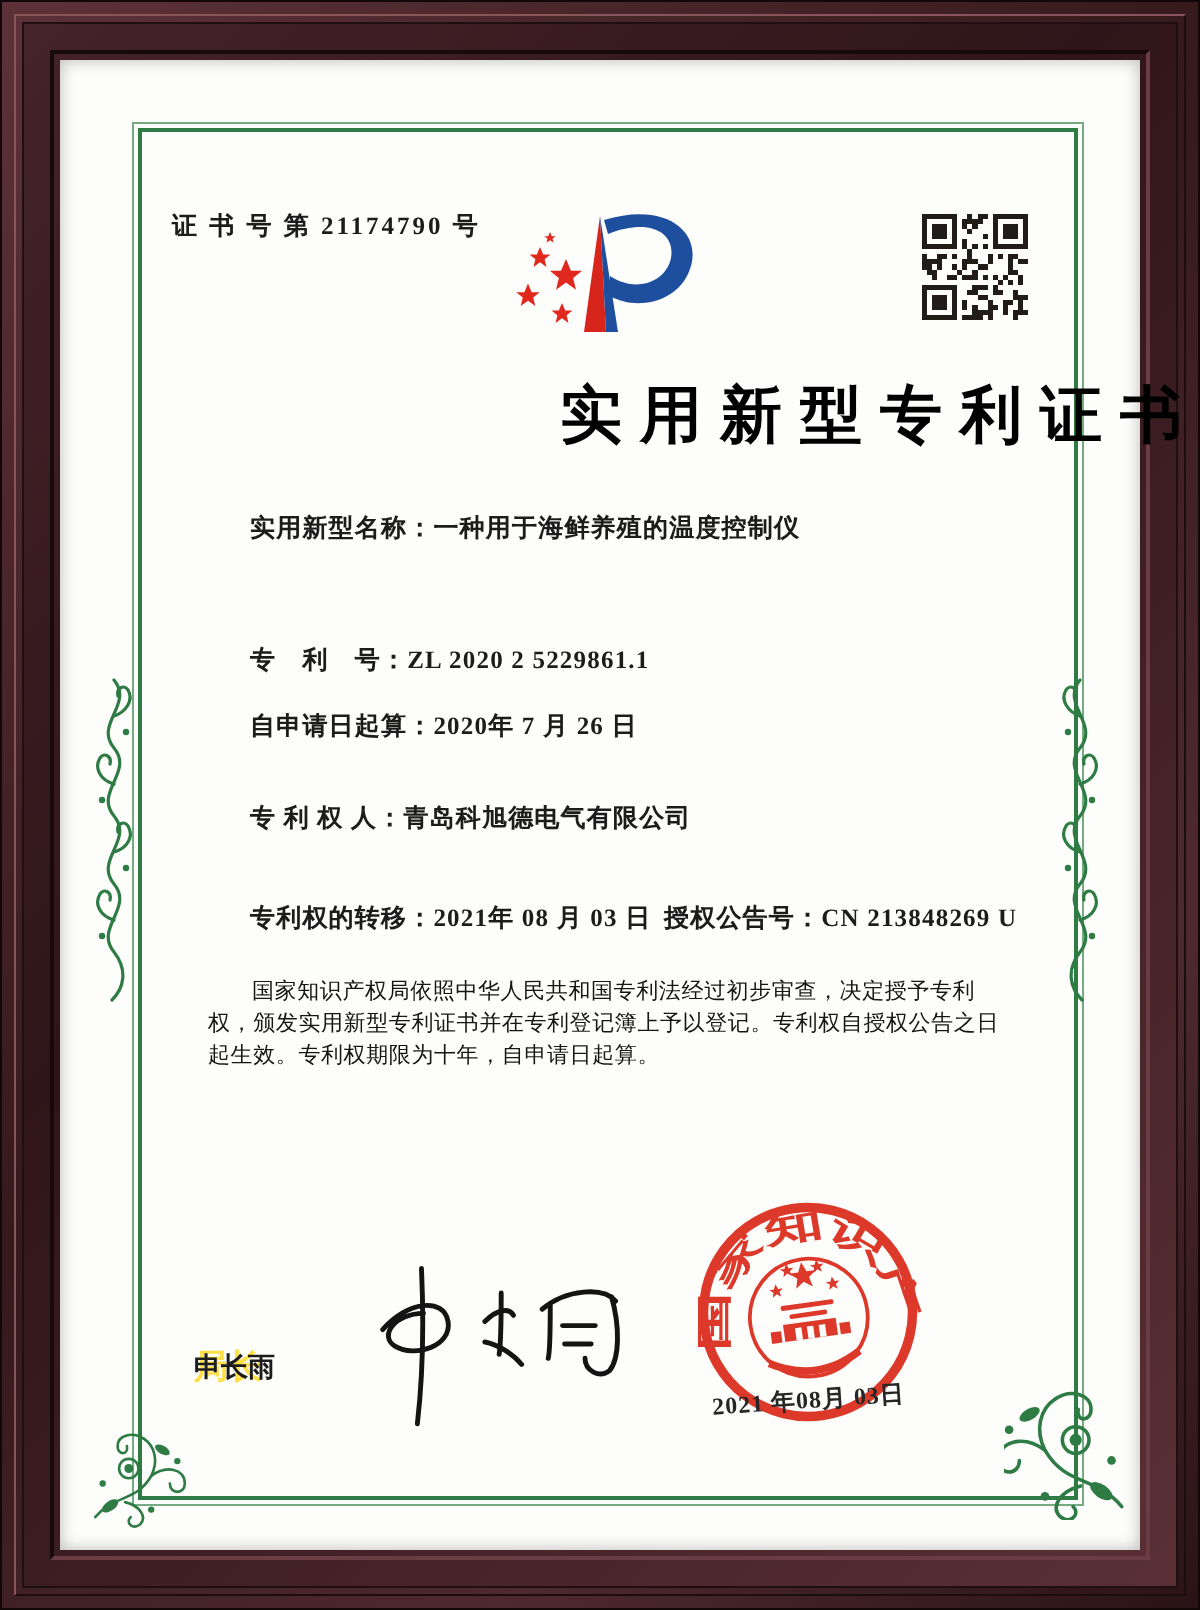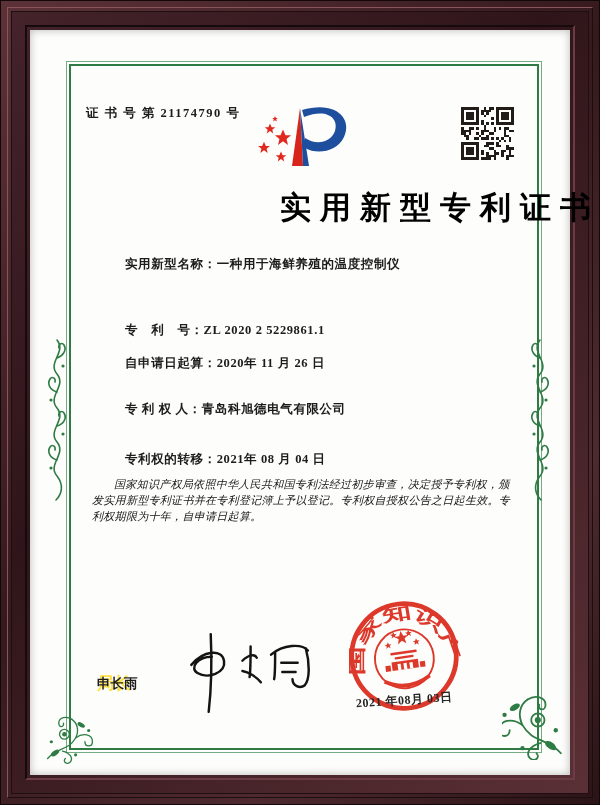--- a/index.html
+++ b/index.html
@@ -21,21 +21,21 @@
   .cert-no{position:absolute;left:86px;top:105px;font-size:12.5px;font-weight:600;letter-spacing:1.5px;color:#1c1c1c;}
   .logo{position:absolute;left:243px;top:96px;width:115px;height:80px;}
   .qr{position:absolute;left:461px;top:107px;width:53px;height:53px;}
   .title{position:absolute;left:0;right:0;top:187px;text-align:right;font-size:31px;font-weight:700;letter-spacing:9px;text-indent:9px;color:#000;}
   
   .row{position:absolute;left:93px;width:424px;font-size:12.5px;font-weight:600;letter-spacing:.6px;color:#1c1c1c;white-space:nowrap;margin-left:32px;}
   .r1{top:256px}.r2{top:290px}.r3{top:322px}.r4{top:355px}.r5{top:401px}.r6{top:421px}.r7{top:451px}
   .r7 .pair2{position:absolute;left:207px;top:0;}
   
   .paras{position:absolute;left:92px;top:477px;width:424px;font-size:11px;line-height:15.8px;font-weight:500;letter-spacing:.3px;color:#151515;}
-  .paras p{margin:0;text-indent:2em;font-style:italic;}
+  .paras p{margin:12px;text-indent:2em;}
   
   .director-title{position:absolute;left:97px;top:672px;font-size:17px;font-weight:600;color:#fde047;}
   .director-name{position:absolute;left:97px;top:675px;font-size:13.5px;font-weight:700;color:#1c1c1c;text-align:center;}
   .signature{position:absolute;left:176px;top:626px;width:140px;height:92px;}
   .seal{position:absolute;left:347px;top:599px;width:114px;height:114px;transform:rotate(-8deg);opacity:.93;mix-blend-mode:multiply;}
   .seal-date{position:absolute;left:356px;top:692px;font-size:12px;font-weight:600;letter-spacing:.5px;color:#262626;transform:rotate(-4deg);}
   
   .vine-left{position:absolute;left:44px;top:336px;width:26px;height:170px;}
   .vine-right{position:absolute;left:527px;top:336px;width:26px;height:170px;transform:scaleX(-1);}
   .corner-bl{position:absolute;left:42px;top:710px;width:56px;height:56px;}
@@ -313,24 +313,25 @@
       <rect x="10" y="20" width="1" height="1" fill="#221c18"></rect>
       <rect x="11" y="20" width="1" height="1" fill="#221c18"></rect>
       <rect x="13" y="20" width="1" height="1" fill="#221c18"></rect>
       <rect x="18" y="20" width="1" height="1" fill="#221c18"></rect>
     </svg>
 
   <div class="title">实用新型专利证书</div>
 
   <div class="row r1"><span>实用新型名称：</span><span>一种用于海鲜养殖的温度控制仪</span></div>
   <div class="row r3"><span>专　利　号：</span><span>ZL 2020 2 5229861.1</span></div>
-  <div class="row r4"><span>自申请日起算：</span><span>2020年 11 月 26 日</span></div>
+  <div class="row r4"><span>自申请日起算：</span><span>2020年 7 月 26 日</span></div>
   <div class="row r5"><span>专 利 权 人：</span><span>青岛科旭德电气有限公司</span></div>
   <div class="row r7">
-    <span class="pair1"><span>专利权的转移：</span><span>2021年 08 月 04 日</span></span>
+    <span class="pair1"><span>专利权的转移：</span><span>2021年 08 月 03 日</span></span>
+    <span class="pair2"><span>授权公告号：</span><span>CN 213848269 U</span></span>
   </div>
 
   <div class="paras">
     <p>国家知识产权局依照中华人民共和国专利法经过初步审查，决定授予专利权，颁发实用新型专利证书并在专利登记簿上予以登记。专利权自授权公告之日起生效。专利权期限为十年，自申请日起算。</p>
   </div>
 
   <div class="director-title">局长</div>
   <div class="director-name">申长雨</div>
 
   <svg class="signature" viewBox="0 0 135 90">

